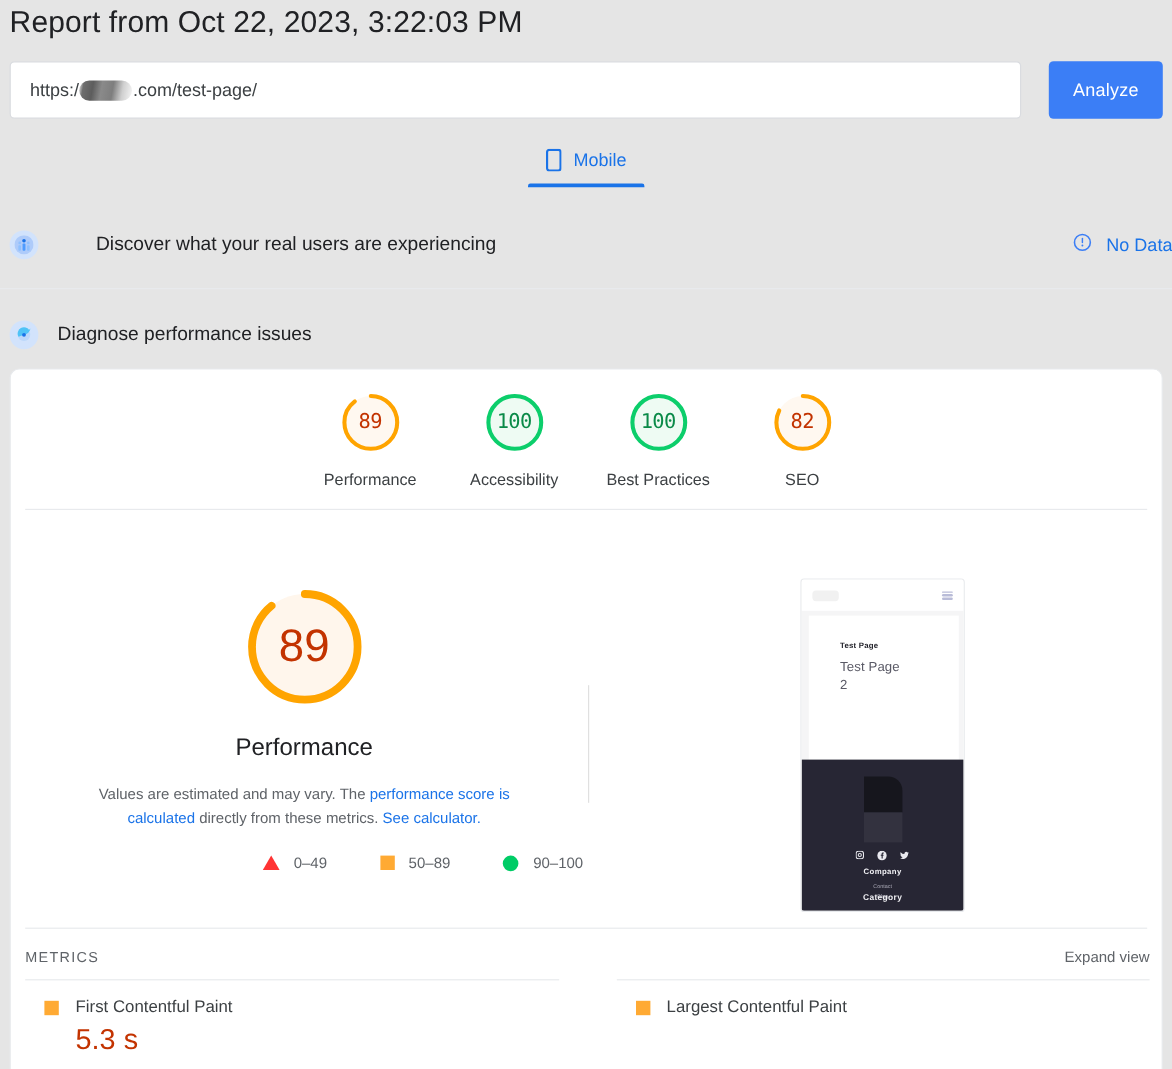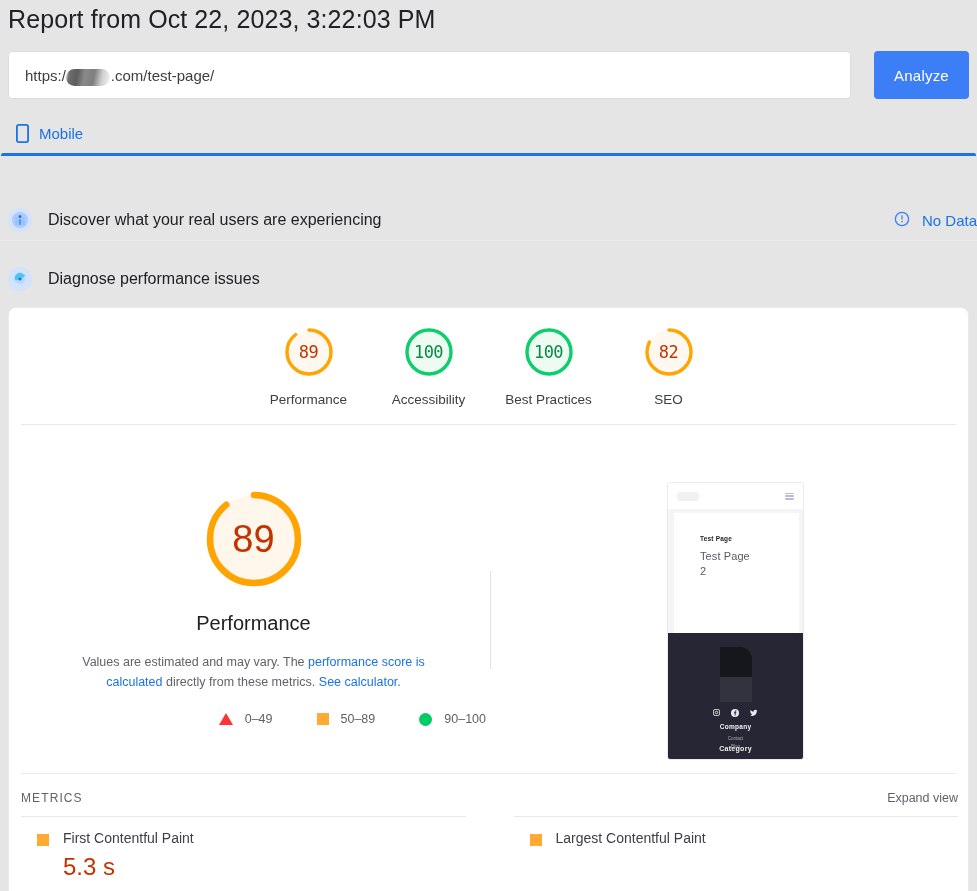--- a/index.html
+++ b/index.html
@@ -29,41 +29,41 @@
   .url-input {
     position: absolute; left: 0; top: 0;
     width: 843px; height: 48px;
     border: 1px solid #dadce0; border-radius: 4px;
     background: #fff;
     display: flex; align-items: center;
     padding: 0 16px;
     font-size: 15px; color: #3c4043;
     overflow: hidden; white-space: nowrap;
   }
-  .url-text { display: inline-flex; align-items: flex-end; }
+  .url-text { display: inline-flex; align-items: flex-start; }
   .redact {
     display: inline-block;
     width: 44px; height: 17px;
     margin: 0 1px -2px 0;
     border-radius: 9px;
     background: linear-gradient(100deg,#f4f4f4 0%, #6e6e6e 9%, #5d5d5d 26%, #8a8a8a 42%, #7e7e7e 62%, #cfcfcf 80%, #f7f7f7 100%);
     filter: blur(.4px);
   }
   .analyze-btn {
     position: absolute; right: 0; top: 0;
     width: 95px; height: 48px;
     background: #3b7ef6; border: none; border-radius: 4px;
     color: #fff; font-size: 15px; font-family: inherit;
     cursor: pointer; letter-spacing: .2px;
   }
 
   
   .tabs {
     position: absolute; left: 0; top: 124px; width: 977px;
-    display: flex; justify-content: center; gap: 0; flex-direction: column;
+    display: flex; justify-content: center; gap: 0;
   }
   .tab {
     display: flex; align-items: center; gap: 10px;
     padding: 0 16px 13px 16px;
     font-size: 15px; color: #5f6368; cursor: pointer;
     position: relative; background: none; border: none;
     font-family: inherit;
   }
   .tab.active { color: #1a73e8; }
   .tab.active::after {
@@ -71,21 +71,21 @@
     left: 1px; right: 1px; bottom: 0; height: 3px;
     background: #1a73e8; border-radius: 2px 2px 0 0;
   }
   .tab svg { display: block; }
 
   
   .section-row {
     position: absolute; left: 0; width: 977px;
     display: flex; align-items: center;
   }
-  #row-field { top: 202px; height: 36px; }
+  #row-field { top: 186px; height: 36px; gap: 32px; }
   #row-lab   { top: 261px; height: 36px; }
   .sec-icon {
     width: 24px; height: 24px; margin-left: 8px;
     border-radius: 50%; flex: 0 0 24px;
     display: flex; align-items: center; justify-content: center;
   }
   .sec-icon.users { background: #d2e3fc; }
   .sec-icon.radar { background: #d2e3fc; }
   .sec-title {
     margin-left: 16px; font-size: 16px; color: #202124;

